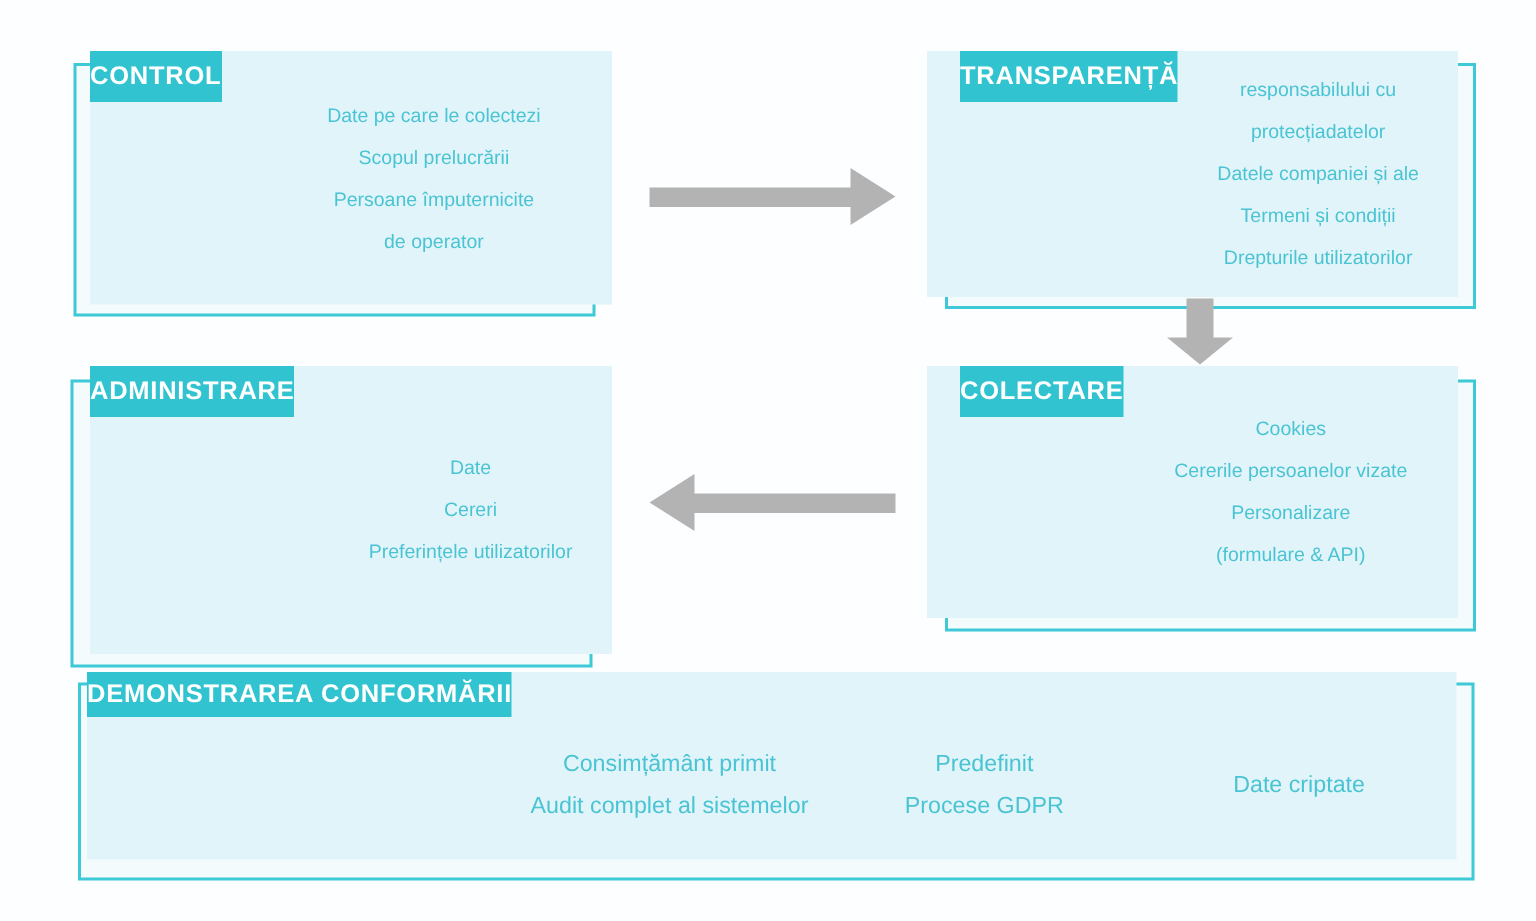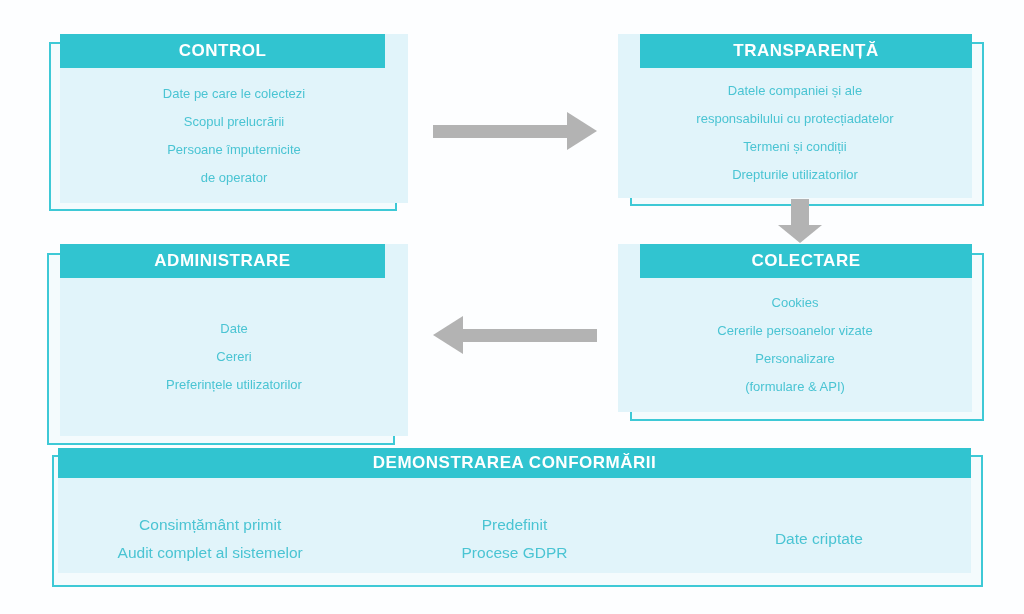--- a/index.html
+++ b/index.html
@@ -20,21 +20,21 @@
   .outline{
     position:absolute;
     width:100%;height:100%;
     border:2px solid var(--outline);
     background:var(--outline_bg);
     z-index:1;
   }
   .face{
     position:absolute;inset:0;
     background:var(--fill);
-    display:flex;flex-direction:column;
+    display:flex;flex-direction:row;
     z-index:3;
   }
   .hdr{
     height:34px;
     background:var(--teal);
     color:var(--header_text);
     font-weight:bold;
     font-size:17px;
     letter-spacing:.5px;
     display:flex;align-items:center;justify-content:center;
@@ -105,22 +105,22 @@
         <div>de operator</div>
       </div>
     </div>
   </div>
 
   <div class="card right" id="card-transparenta">
     <div class="outline"></div>
     <div class="face">
       <div class="hdr">TRANSPARENȚĂ</div>
       <div class="body">
+        <div>responsabilului cu protecțiadatelor</div>
         <div>Datele companiei și ale</div>
-        <div>responsabilului cu protecțiadatelor</div>
         <div>Termeni și condiții</div>
         <div>Drepturile utilizatorilor</div>
       </div>
     </div>
   </div>
 
   <div class="card left" id="card-administrare">
     <div class="outline"></div>
     <div class="face">
       <div class="hdr">ADMINISTRARE</div>

